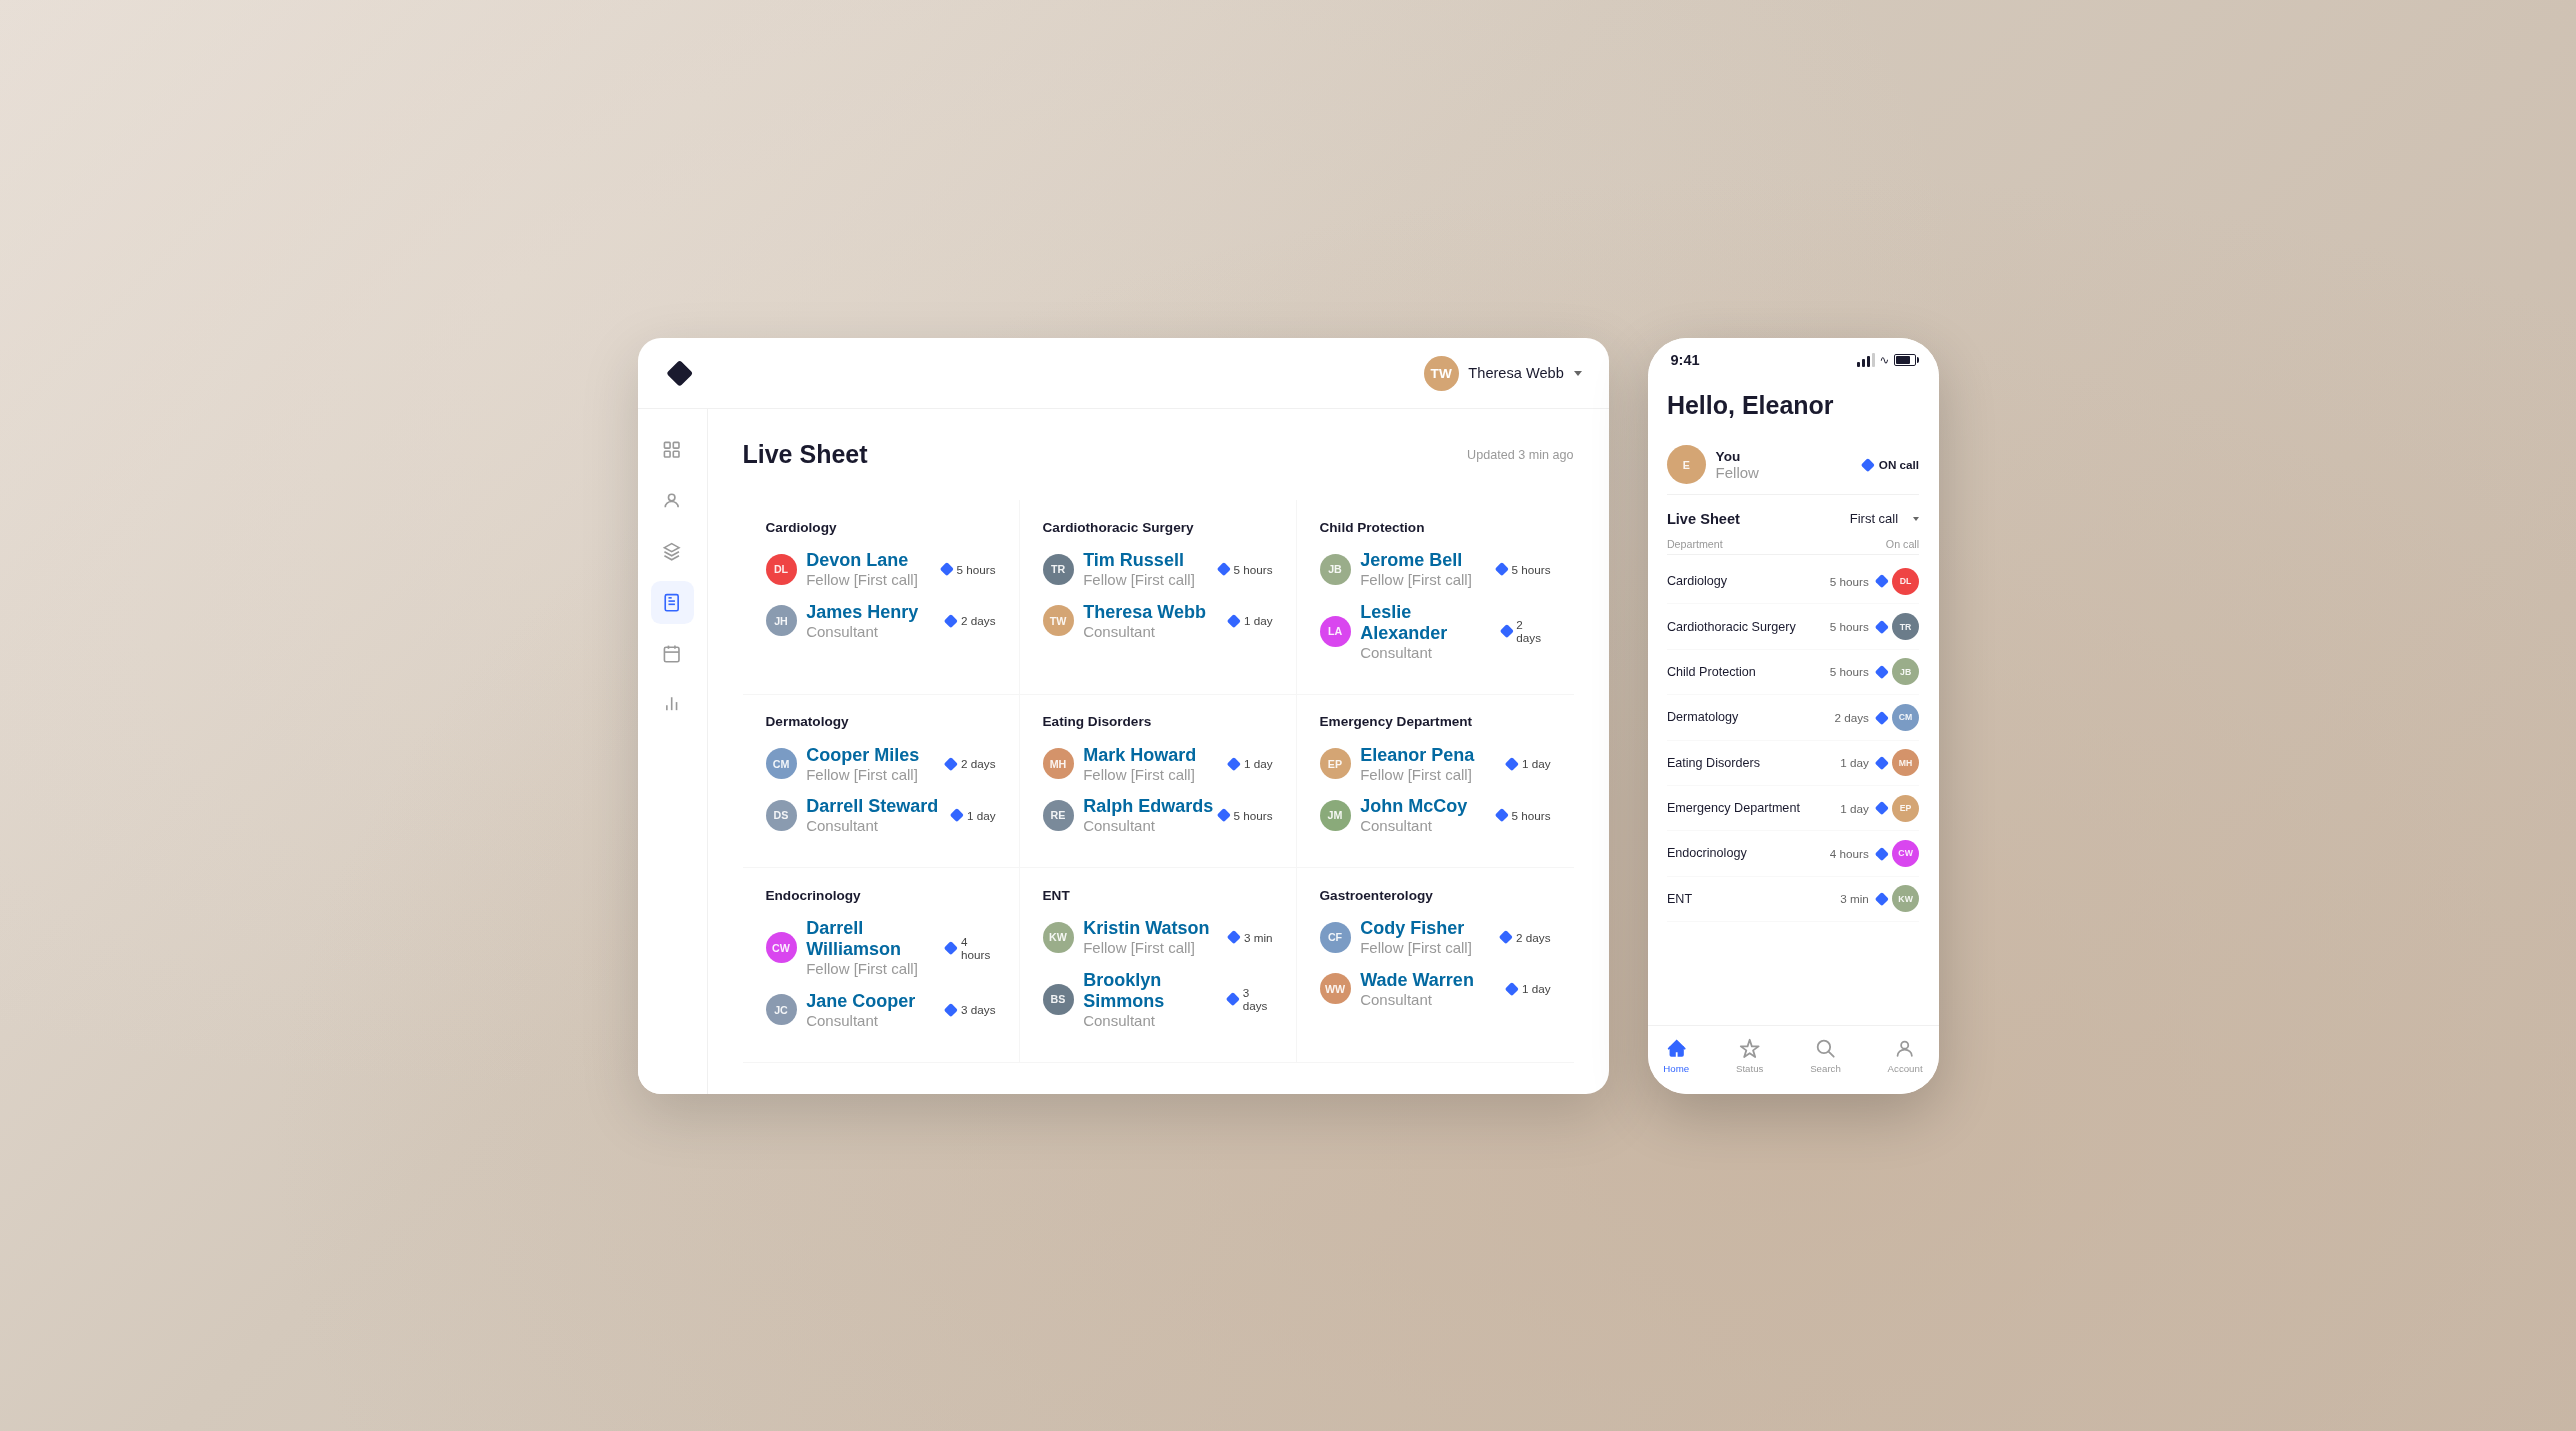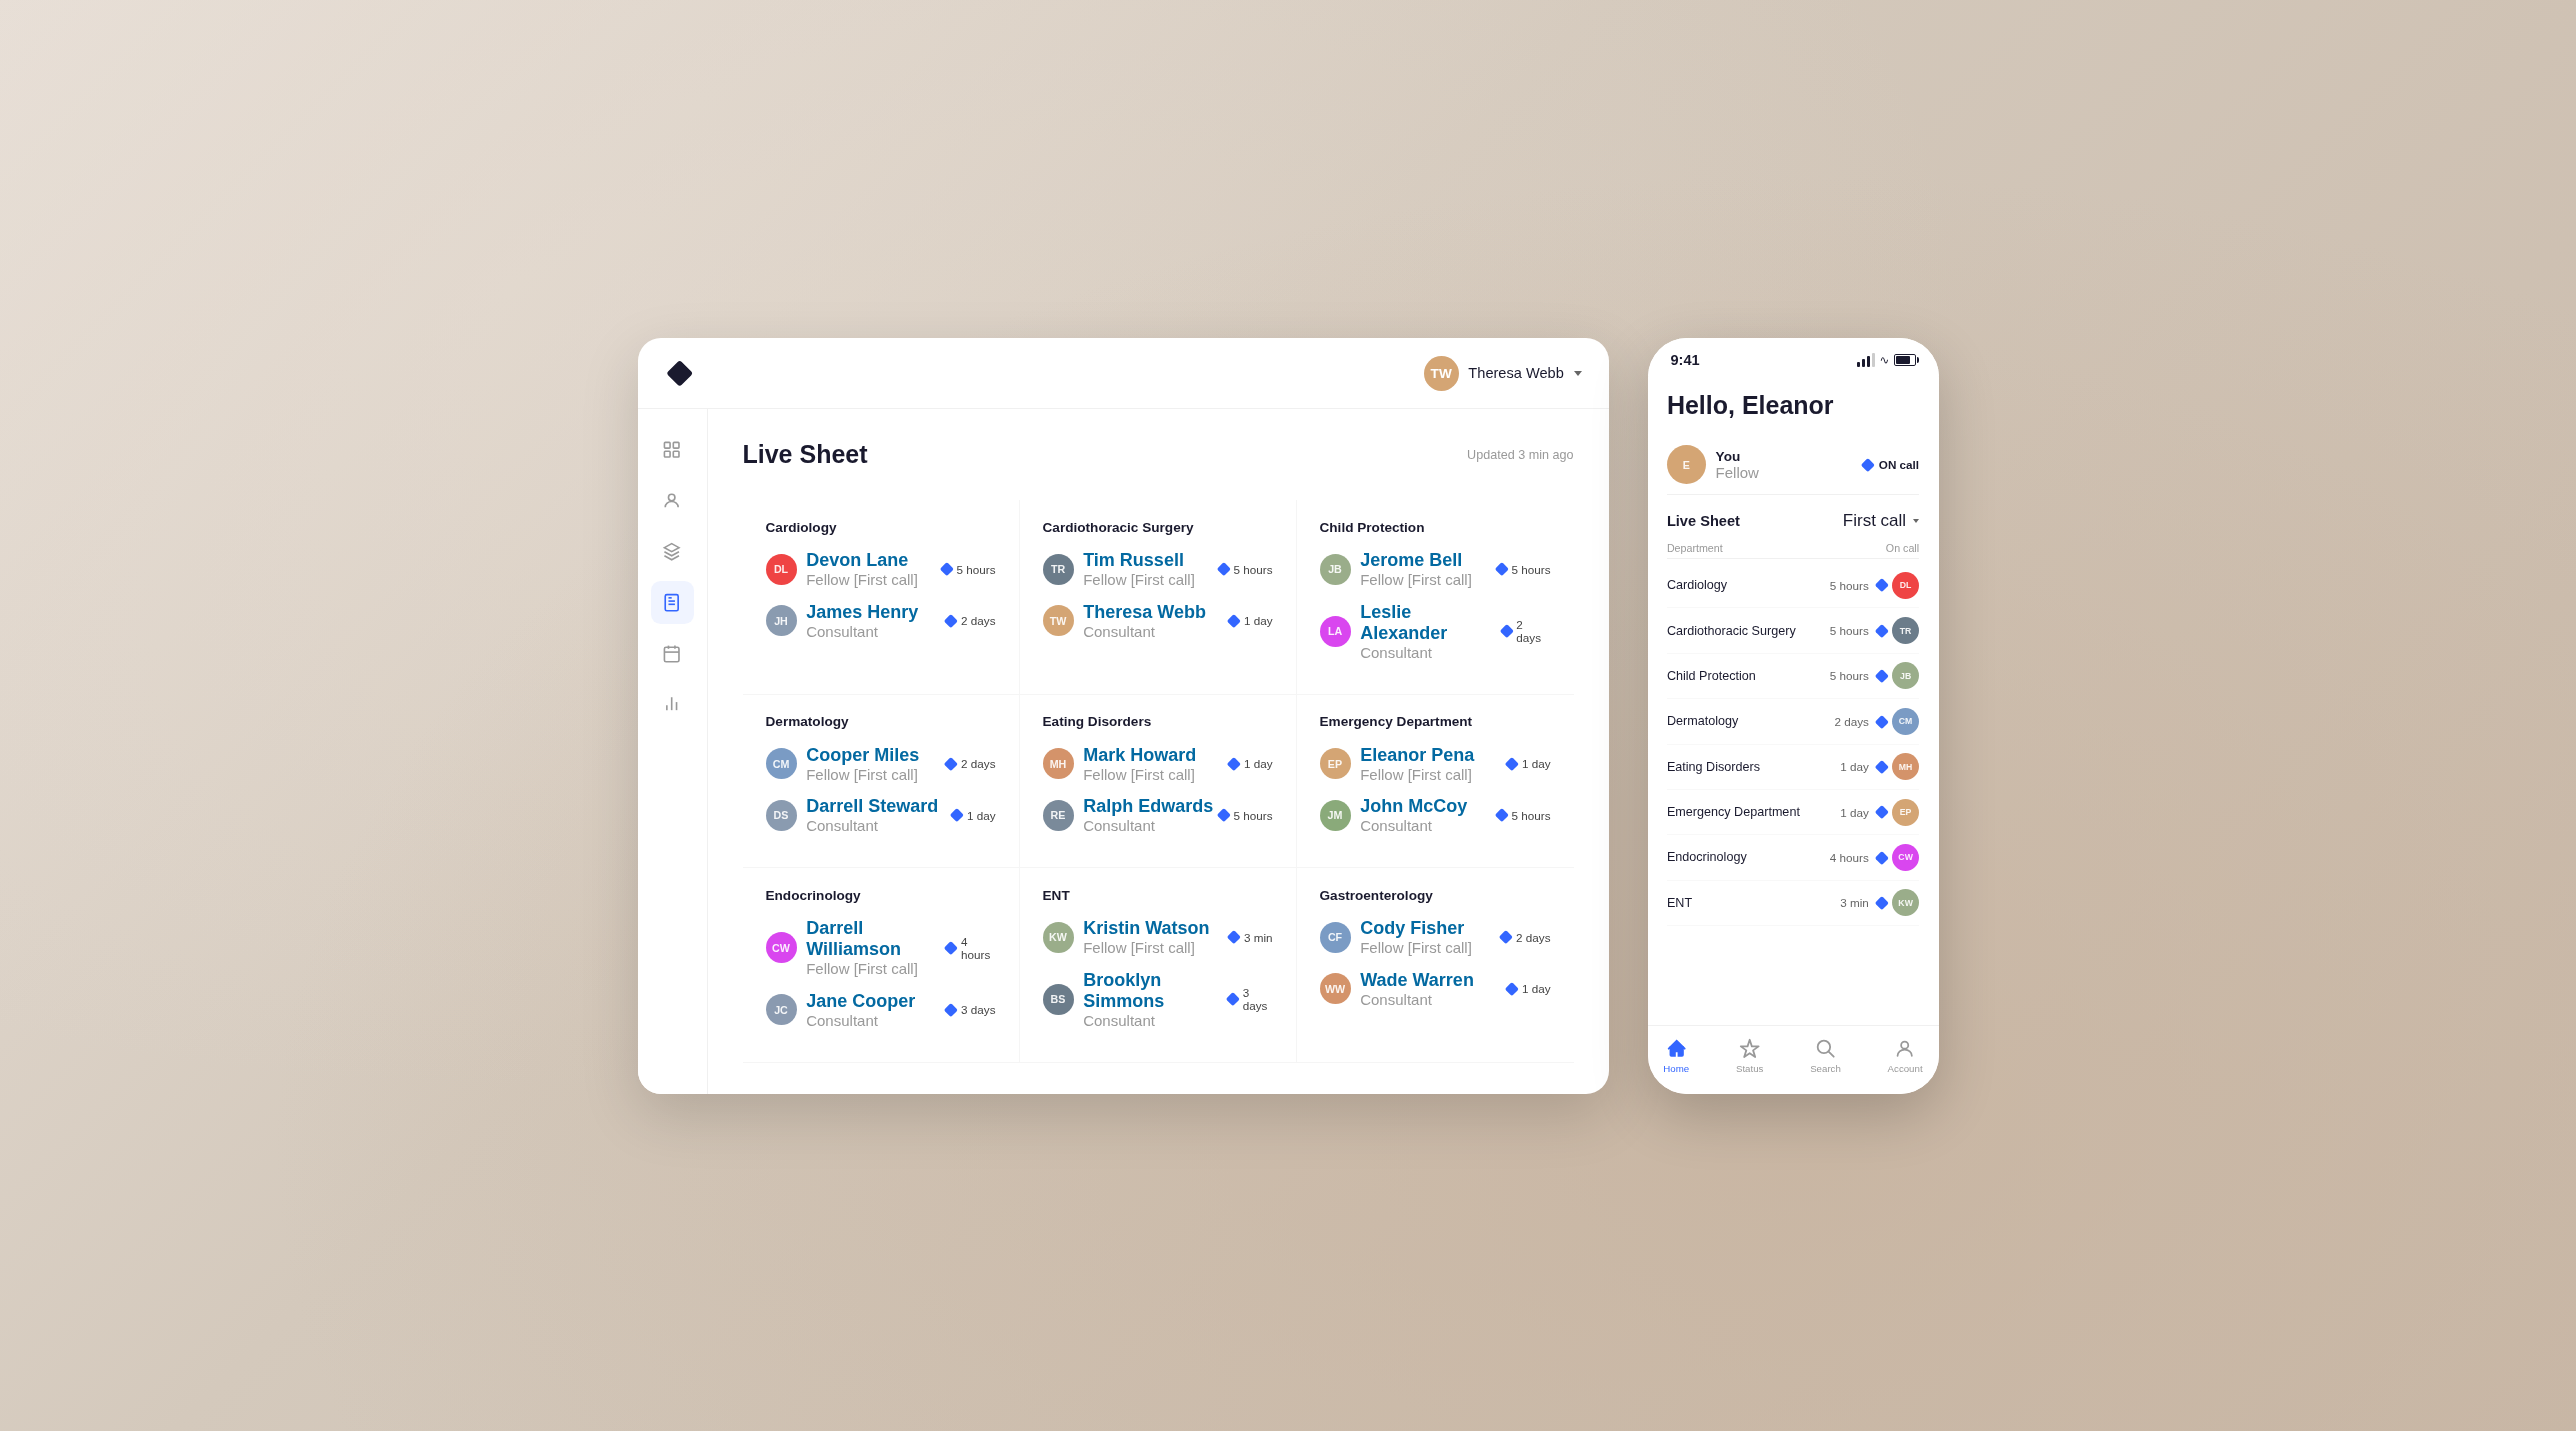--- a/index.html
+++ b/index.html
@@ -362,22 +362,22 @@
       margin-bottom: 7.8px;
     }
     .mobile-ls-title {
       font-size: 14.6px;
       font-weight: 700;
       color: #1a1a2e;
     }
     .first-call-btn {
       display: flex;
       align-items: center;
-      gap: 7px;
-      font-size: 17px;
+      gap: 15px;
+      font-size: 13px;
       color: #1a1a2e;
       font-weight: 500;
       justify-content: center;
     }
     .mobile-ls-cols {
       display: flex;
       justify-content: space-between;
       padding: 3.9px 0;
       border-bottom: 1px solid #f0f0f0;
       margin-bottom: 3.9px;

